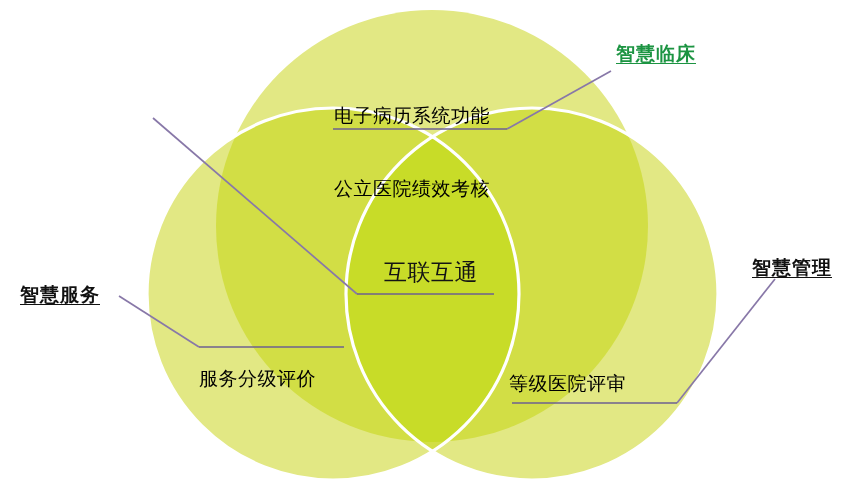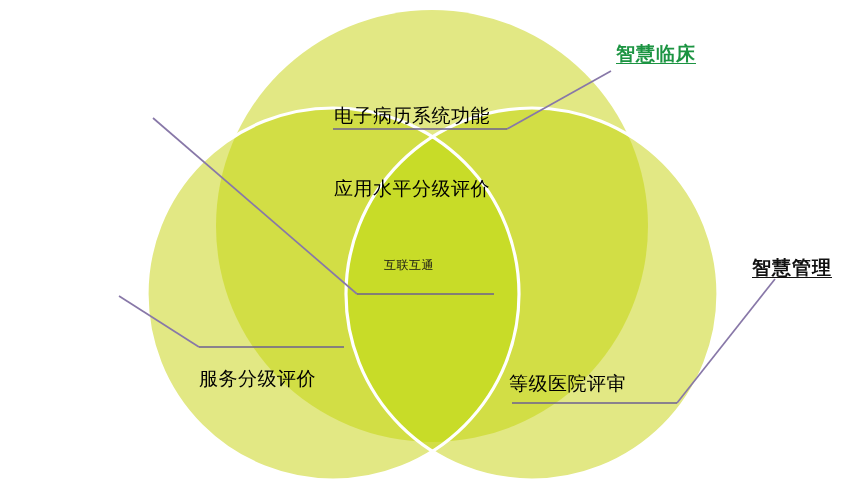--- a/index.html
+++ b/index.html
@@ -52,21 +52,21 @@
     text-decoration: underline;
     text-underline-offset: 3px;
     letter-spacing: 1px;
     text-align: right;
   }
   .callout.dark  { color: #111111; }
   .callout.green { color: #1c9442; }
 
   
   .center-label {
-    font-size: 12px;
+    font-size: 23px;
     color: #141414;
   }
 
   
   #label-top       { left: 334px; top: 55px;  }
   #label-bottomleft{ left: 199px; top: 318px; }
   #label-bottomright{left: 509px; top: 323px; }
   #label-center    { left: 384px; top: 258px; }
 
   #callout-jichu   { left: 56px;  top: 96px;  }
@@ -138,32 +138,33 @@
     </g>
 
     <g>
       <path d="M 775 279 L 677 403" stroke="#8878a8" stroke-width="1.7" fill="none"></path>
       <path d="M 512 403 L 677 403" stroke="#6d6090" stroke-width="1.7" fill="none"></path>
     </g>
   </svg>
 
   <div class="txt inner-label" id="label-top">
     <span class="line">电子病历系统功能</span>
-    <span class="line">应用水平分级评价</span>
+    <span class="line">公立医院绩效考核</span>
   </div>
 
   <div class="txt inner-label" id="label-bottomleft">
     <span class="line">服务分级评价</span>
   </div>
 
   <div class="txt inner-label" id="label-bottomright">
     <span class="line">等级医院评审</span>
   </div>
 
   <div class="txt center-label" id="label-center">互联互通</div>
 
 
   <div class="txt callout green" id="callout-linchuang">智慧临床</div>
 
+  <div class="txt callout dark" id="callout-fuwu">智慧服务</div>
 
   <div class="txt callout dark" id="callout-guanli">智慧管理</div>
 
 </div>
 
 </body></html>

